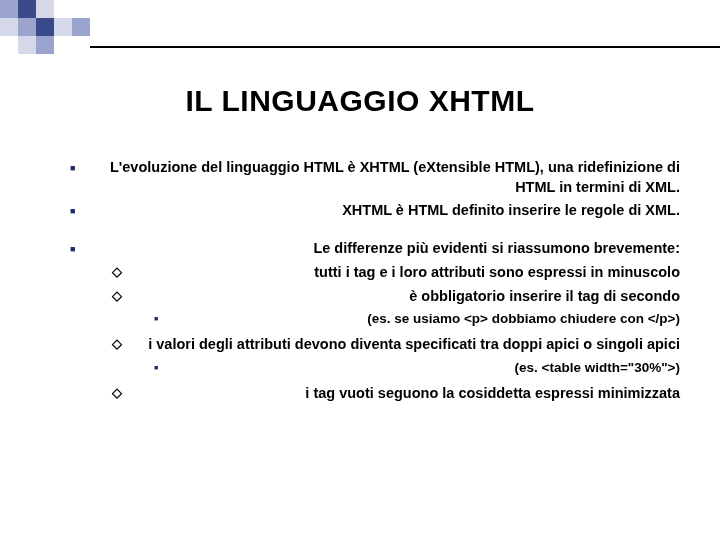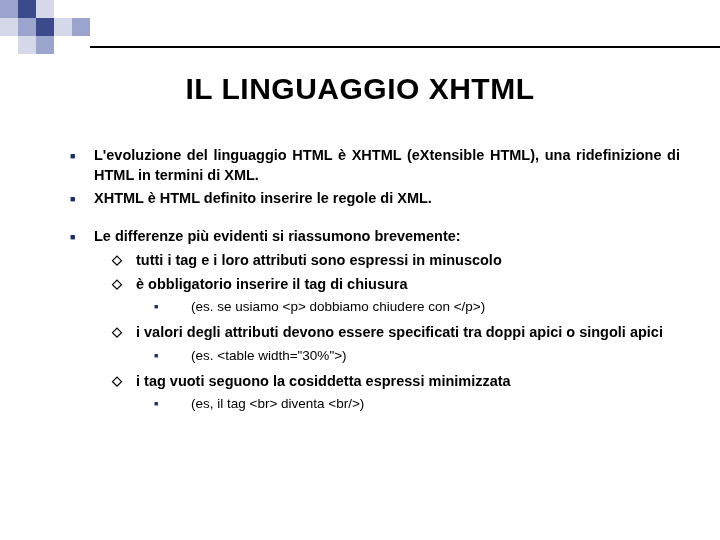--- a/index.html
+++ b/index.html
@@ -31,41 +31,41 @@
   .rule {
     position: absolute;
     top: 46px;
     left: 90px;
     right: 0;
     height: 2px;
     background: #000;
   }
   .content {
     position: absolute;
-    top: 52px;
+    top: 64px;
     left: 0;
     right: 0;
     padding: 0 40px;
   }
   h1 {
     text-align: center;
     font-size: 30px;
     font-weight: bold;
     margin: 20px 0 40px 0;
     letter-spacing: 0.5px;
   }
   .b1 { margin-left: 30px; font-size: 14.5px; line-height: 1.35; font-weight: bold; text-align: justify; margin-bottom: 4px; display: flex; }
   .b1.gap { margin-top: 18px; }
   .b2 { margin-left: 72px; font-size: 14.5px; line-height: 1.35; font-weight: bold; margin-bottom: 4px; display: flex; }
-  .b3 { margin-left: 114px; font-size: 13.5px; line-height: 1.4; font-weight: normal; margin-bottom: 4px; display: flex; gap: 15px; }
+  .b3 { margin-left: 114px; font-size: 13.5px; line-height: 1.4; font-weight: bold; margin-bottom: 4px; display: flex; gap: 15px; }
   .b2.gap, .b3.gap { margin-top: 6px; }
   .mk1 { flex: 0 0 24px; font-size: 9px; line-height: 20px; color: #1a2a6a; }
   .mk2 { flex: 0 0 24px; font-size: 13px; line-height: 18px; color: #000; }
   .mk3 { flex: 0 0 22px; font-size: 7px; line-height: 18px; color: #1a2a6a; }
-  .tx { flex: 1; }
+  .tx { flex: 1; text-align: right; }
 </style>
 </head>
 <body>
 
 <div class="deco">
   <div class="sq b"></div>
     <div class="sq a"></div>
     <div class="sq c"></div>
     <div class="sq e"></div>
     <div class="sq e"></div>
@@ -97,35 +97,31 @@
     <span class="mk1">■</span>
     <span class="tx">Le differenze più evidenti si riassumono brevemente:</span>
   </div>
 
   <div class="b2">
     <span class="mk2">◇</span>
     <span class="tx">tutti i tag e i loro attributi sono espressi in minuscolo</span>
   </div>
   <div class="b2">
     <span class="mk2">◇</span>
-    <span class="tx">è obbligatorio inserire il tag di chiusura</span>
+    <span class="tx">è obbligatorio inserire il tag di secondo</span>
   </div>
   <div class="b3">
     <span class="mk3">■</span>
     <span class="tx">(es. se usiamo &lt;p&gt; dobbiamo chiudere con &lt;/p&gt;)</span>
   </div>
   <div class="b2 gap">
     <span class="mk2">◇</span>
-    <span class="tx">i valori degli attributi devono essere specificati tra doppi apici o singoli apici</span>
+    <span class="tx">i valori degli attributi devono diventa specificati tra doppi apici o singoli apici</span>
   </div>
   <div class="b3">
     <span class="mk3">■</span>
     <span class="tx">(es. &lt;table width="30%"&gt;)</span>
   </div>
   <div class="b2 gap">
     <span class="mk2">◇</span>
     <span class="tx">i tag vuoti seguono la cosiddetta espressi minimizzata</span>
   </div>
-  <div class="b3">
-    <span class="mk3">■</span>
-    <span class="tx">(es, il tag &lt;br&gt; diventa &lt;br/&gt;)</span>
-  </div>
 </div>
 
 </body></html>

